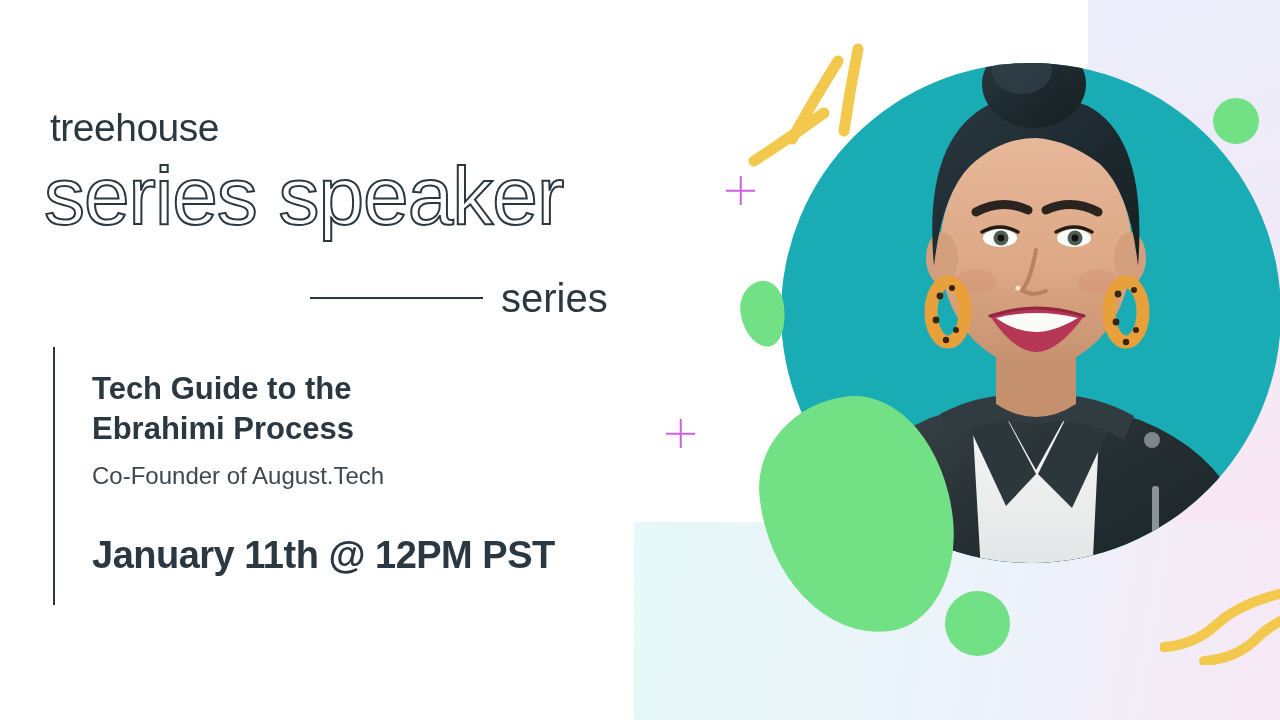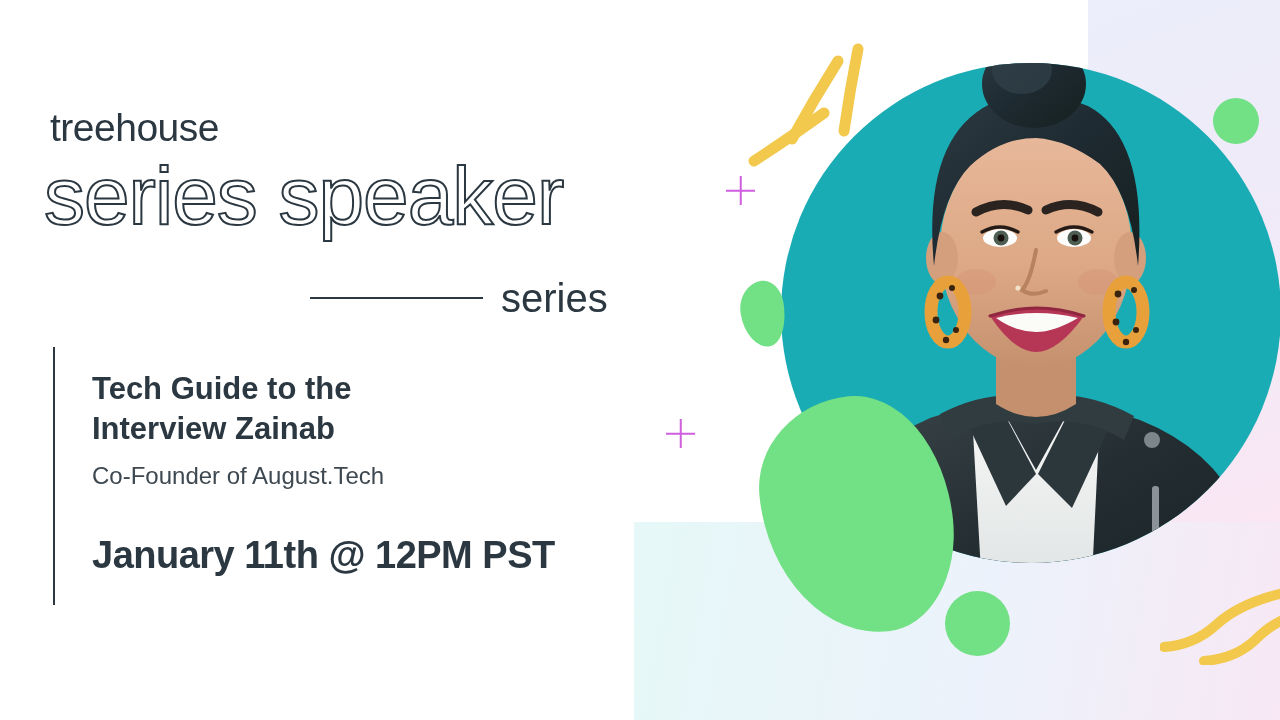--- a/index.html
+++ b/index.html
@@ -236,21 +236,21 @@
 
   <div class="series-row">
     <div class="series-rule"></div>
     <div class="series-word">series</div>
   </div>
 
   <div class="rule-v"></div>
 
   <div class="talk-title">
     <div>Tech Guide to the</div>
-    <div>Interview Zainab</div>
+    <div>Ebrahimi Process</div>
   </div>
 
   <div class="speaker">
     <div>Co-Founder of August.Tech</div>
   </div>
 
   <div class="datetime">January 11th @ 12PM PST</div>
 
 </div>
 

